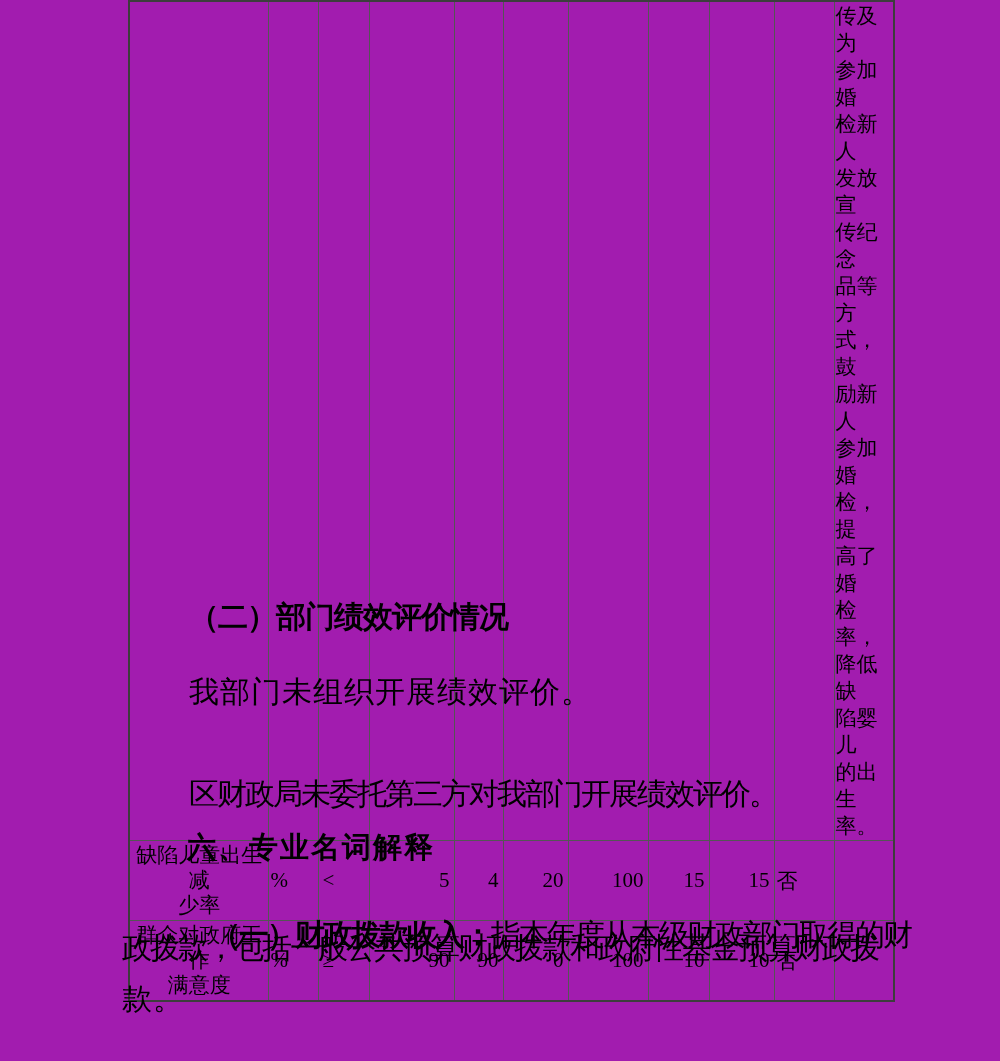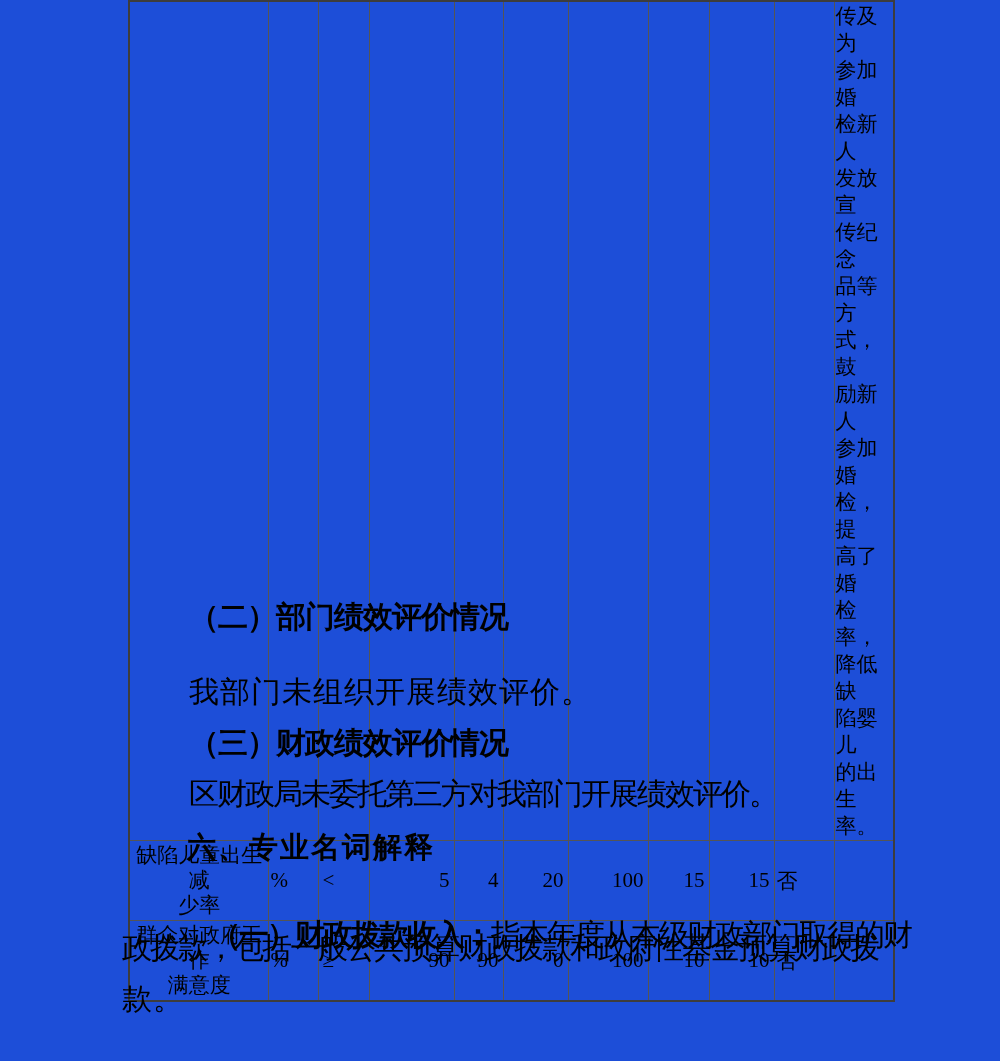--- a/index.html
+++ b/index.html
@@ -1,20 +1,20 @@
 <!DOCTYPE html>
 <html><head>
 <meta charset="utf-8">
 <style>
   * { margin:0; padding:0; box-sizing:border-box; }
   html,body { background:#ffffff; }
   .page {
     position:relative;
     width:1000px; height:1061px;
-    background:#1d4ed8;
+    background:#a21caf;
     overflow:hidden;
     font-family:"Liberation Serif","DejaVu Serif",serif;
     color:#000000;
   }
 
   
   table.grid {
     position:absolute; left:128px; top:0;
     width:765px;
     border-collapse:collapse;
@@ -144,21 +144,20 @@
       <td class="c-flag">否</td>
       <td class="c-note"></td>
     </tr>
   </tbody>
     </table>
 
   <div class="tline indent h-serif" style="top:598px">（二）部门绩效评价情况</div>
 
   <div class="tline indent" style="top:673px; letter-spacing:1px">我部门未组织开展绩效评价。</div>
 
-  <div class="tline indent h-serif" style="top:724px">（三）财政绩效评价情况</div>
 
   <div class="tline indent squeeze" style="top:775px">区财政局未委托第三方对我部门开展绩效评价。</div>
 
   <div class="tline indent h-sans" style="top:828px; left:187px">六、专业名词解释</div>
 
   <div class="tline squeeze" style="top:929px">政拨款，包括一般公共预算财政拨款和政府性基金预算财政拨</div>
 
   <div class="tline indent squeeze" style="top:878px">
     <span class="bp">（一）财政拨款收入：</span><span>指本年度从本级财政部门取得的财</span>
   </div>

